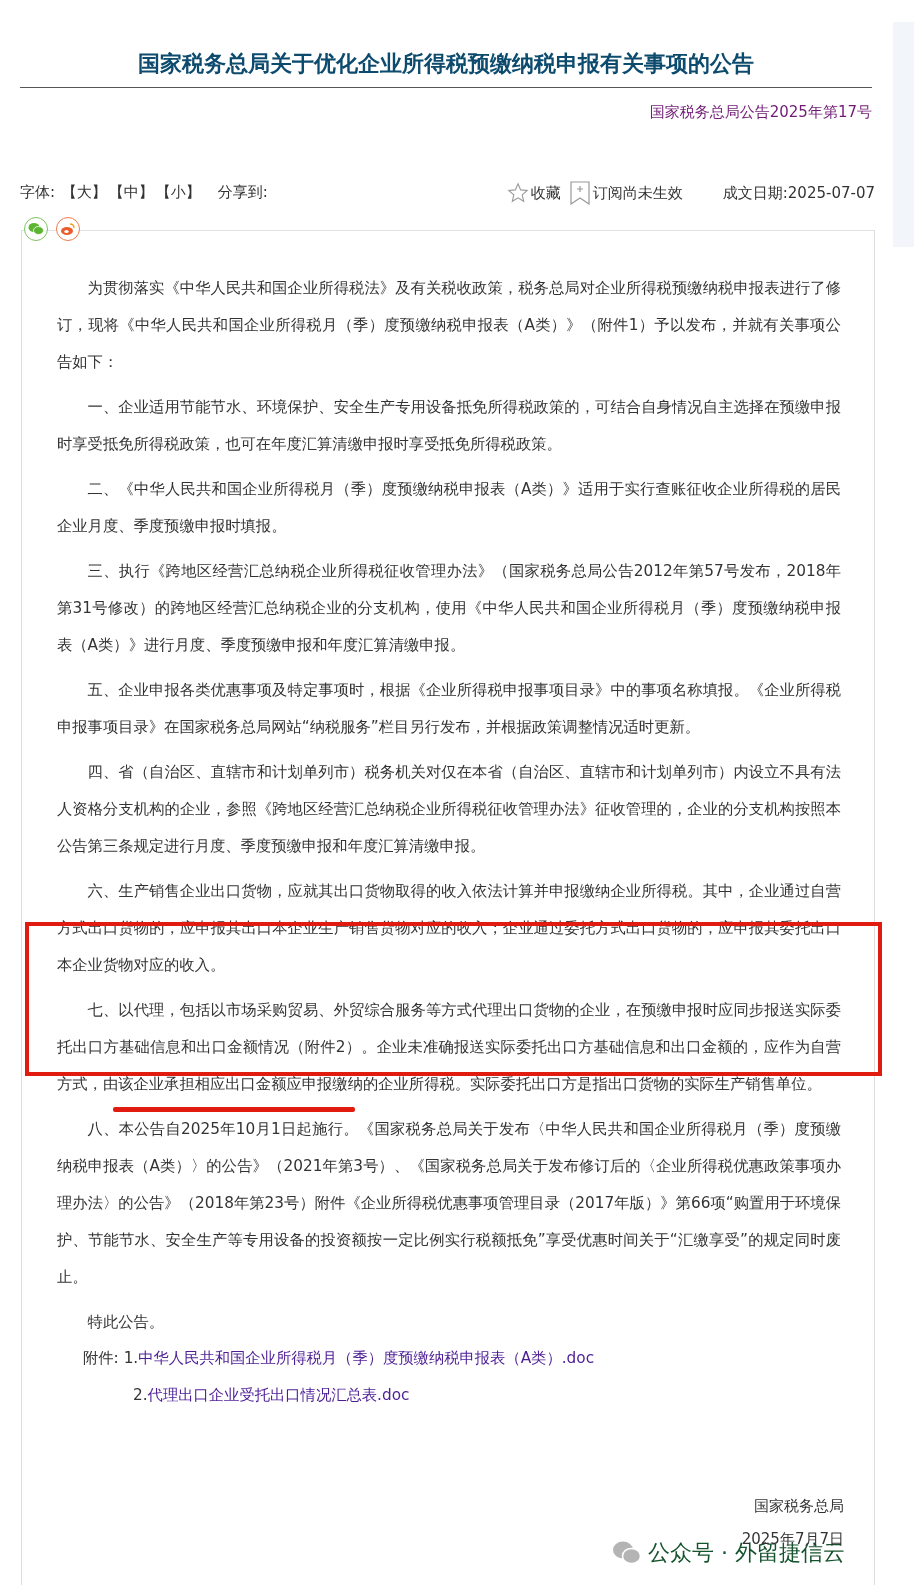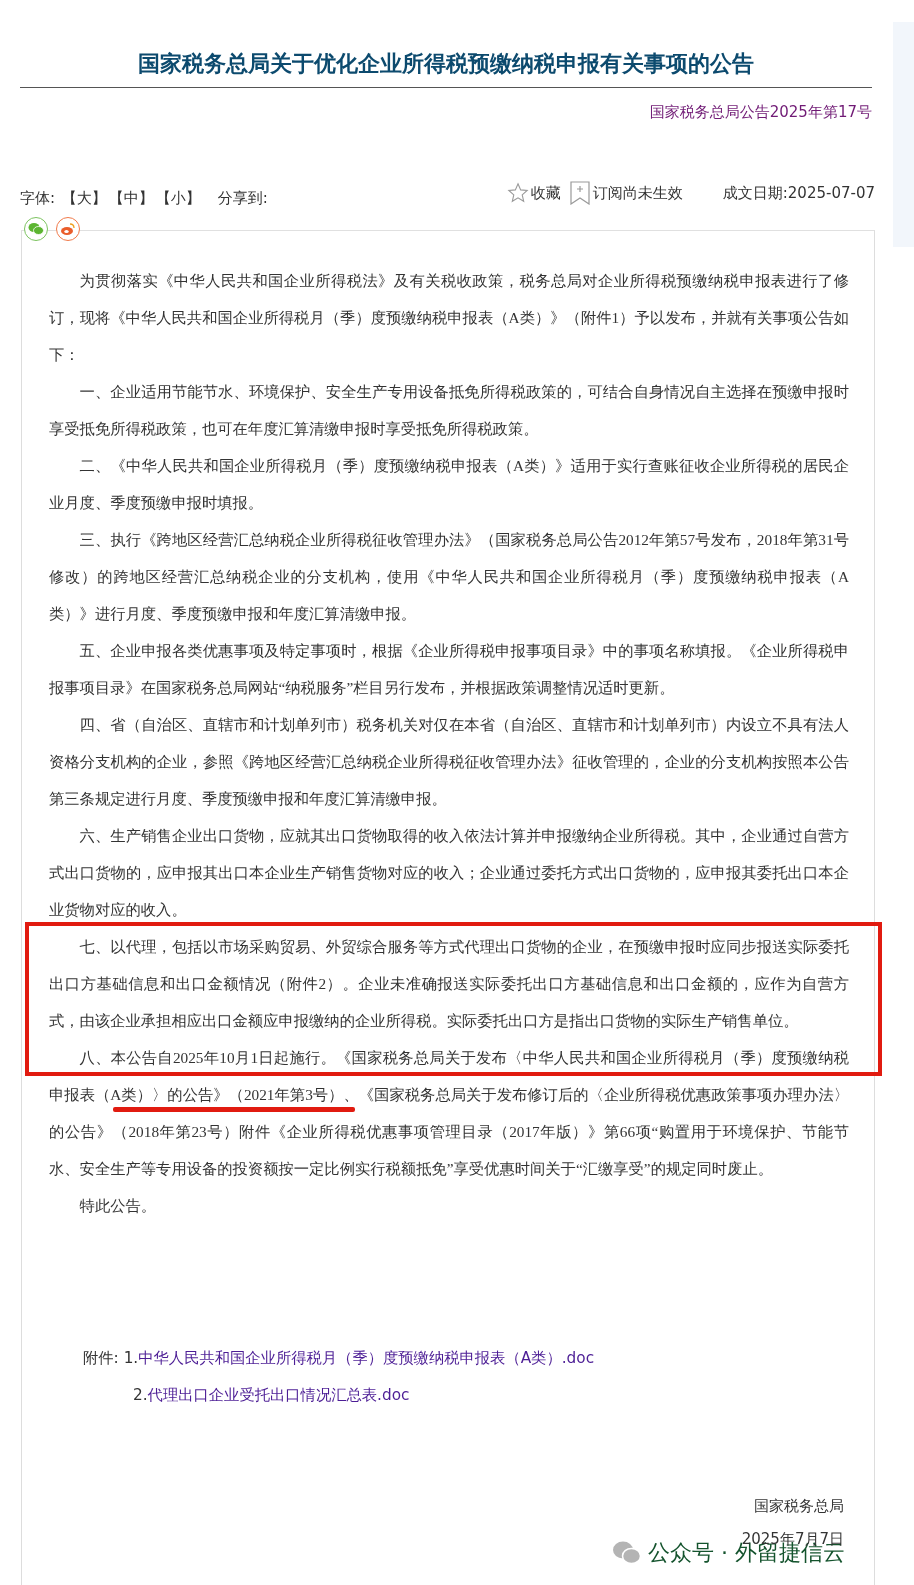--- a/index.html
+++ b/index.html
@@ -5,39 +5,39 @@
   html, body { margin:0; padding:0; background:#ffffff; }
   body { width:914px; height:1585px; position:relative; overflow:hidden;
          font-family:"DejaVu Sans","Liberation Sans",sans-serif; color:#333333; }
   .side-panel { position:absolute; left:893px; top:22px; width:21px; height:225px; background:#f2f6fb; }
   .title { position:absolute; left:20px; width:852px; top:34px; text-align:center;
            font-size:22px; font-weight:bold; color:#0c4a6e; letter-spacing:0px; }
   .hr { position:absolute; left:20px; top:87px; width:852px; height:1px; background:#555555; }
   .doc-no { position:absolute; left:20px; width:852px; top:103px; text-align:right;
             font-size:15px; color:#701a75; }
   .toolbar { position:absolute; left:20px; top:181px; width:855px; height:24px; font-size:15px; color:#333; }
-  .toolbar .left { position:absolute; left:0; top:8px; white-space:nowrap; }
+  .toolbar .left { position:absolute; left:0; top:2px; white-space:nowrap; }
   .toolbar .left span { margin-right:2px; }
   .toolbar .fs-btn { cursor:pointer; }
   .toolbar .share-label { margin-left:10px; }
   .toolbar .right { position:absolute; right:0; top:0; white-space:nowrap; display:flex; align-items:center; }
   .tb-item { display:inline-flex; align-items:center; cursor:pointer; }
   .icon-star { width:22px; height:22px; margin-right:2px; }
   .icon-bookmark { width:22px; height:24px; margin-right:2px; }
   .gap-l { margin-left:8px; }
   .status { }
   .date { margin-left:40px; }
   .share-icons { position:absolute; left:24px; top:217px; display:flex; gap:8px; z-index:2; }
   .share-icon { width:24px; height:24px; border-radius:50%; background:#fff; display:flex; align-items:center; justify-content:center; cursor:pointer; box-sizing:border-box; }
   .share-icon.wechat { border:1.5px solid #7cc35f; }
   .share-icon.weibo { border:1.5px solid #f07a4a; }
   .content-box { position:absolute; left:21px; top:230px; width:852px; height:1400px;
                  border-left:1px solid #dddddd; border-right:1px solid #dddddd; border-top:1px solid #e0e0e0; }
   .body-text { position:absolute; left:49px; top:262px; width:800px; font-size:15.3px; line-height:37px; color:#333333; }
-  .body-text p { margin:0; text-indent:2em; text-align:justify;font-family:Liberation Serif, serif; }
+  .body-text p { margin:8px; text-indent:2em; text-align:justify; }
   .highlight-box { position:absolute; left:25px; top:922px; width:857px; height:154px;
                    border:4px solid #e11b10; box-sizing:border-box; pointer-events:none; }
   .underline-mark { position:absolute; left:113px; top:1107px; width:242px; height:5px; background:#e11b10; border-radius:2px; }
   .attachments { position:absolute; left:83px; top:1340px; font-size:15.3px; line-height:37px; color:#333333; }
   .attachments .row { white-space:nowrap; }
   .attachments .indent { padding-left:50px; }
   .attachments a { color:#4c1d95; text-decoration:none; cursor:pointer; }
   .signature { position:absolute; right:70px; top:1490px; text-align:right; font-size:15px; line-height:33px; color:#333; }
   .watermark { position:absolute; left:612px; top:1538px; font-size:22px; color:#14532d; display:flex; align-items:center; white-space:nowrap; }
   .watermark .wm-icon { width:30px; height:26px; margin-right:6px; }

